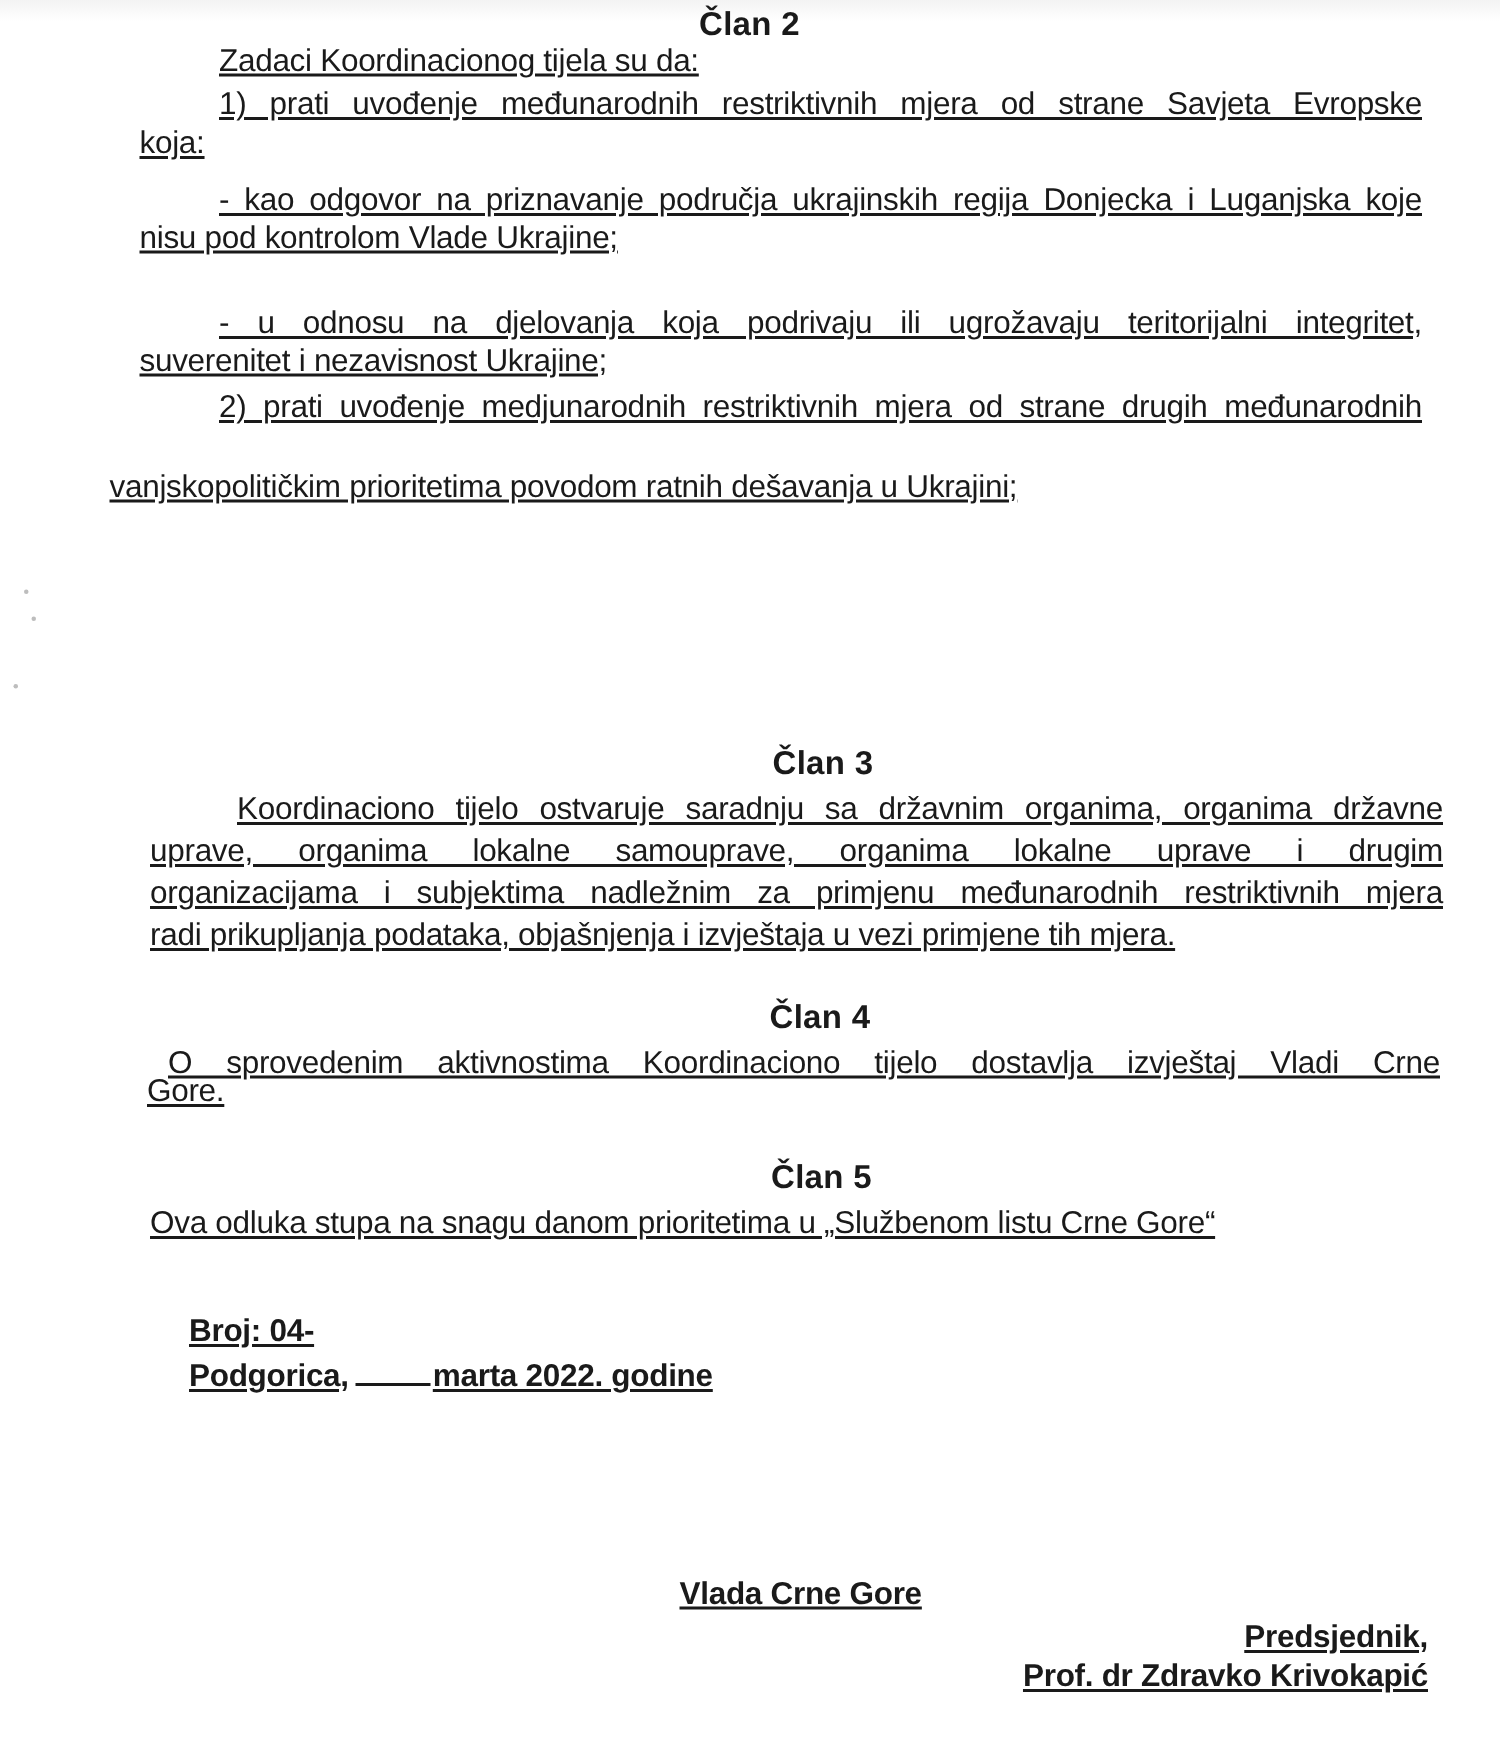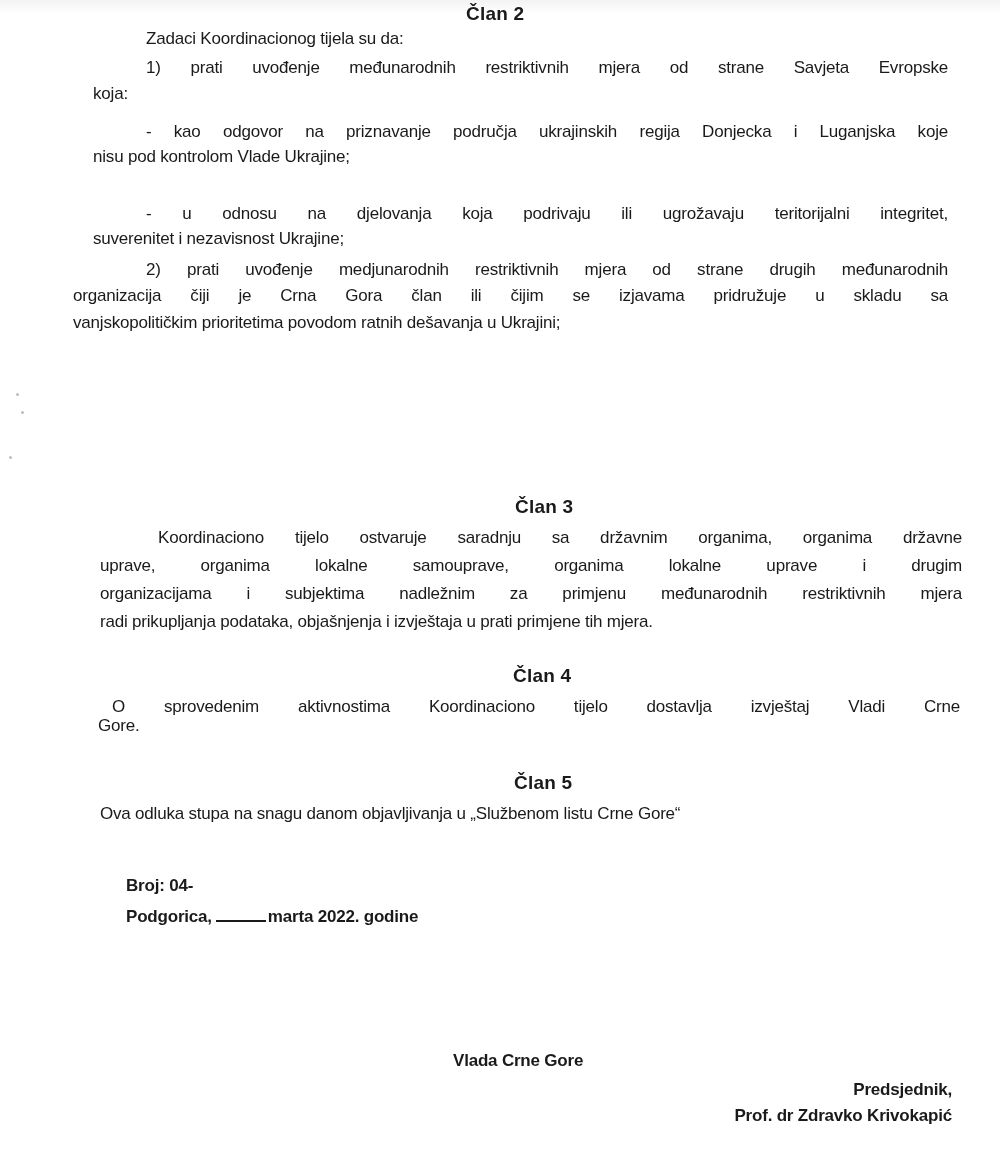--- a/index.html
+++ b/index.html
@@ -17,26 +17,27 @@
       background: linear-gradient(180deg, #f3f3f3 0px, #ffffff 14px, #ffffff 100%);
     }
     .page {
       position: absolute;
       left: 0; top: 0;
       width: 1000px; height: 1161px;
     }
     .abs { position: absolute; white-space: nowrap; }
     .heading {
       font-weight: bold;
-      font-size: 19px;
+      font-size: 22px;
       letter-spacing: 0.2px;
     }
     .txt {
-      font-size: 17px;
+      font-size: 21px;
       letter-spacing: -0.2px;
+      text-decoration: underline;
     }
     .just {
       text-align: justify;
       text-align-last: justify;
       white-space: nowrap;
     }
     .bold { font-weight: bold; }
     .blank {
       display: inline-block;
       width: 50px;
@@ -63,35 +64,34 @@
 
   <div class="abs heading" style="left:466px; top:3px;">Član 2</div>
   <div class="abs txt" style="left:146px; top:29px;">Zadaci Koordinacionog tijela su da:</div>
   <div class="abs txt just" style="left:146px; top:58px; width:802px;">1) prati uvođenje međunarodnih restriktivnih mjera od strane Savjeta Evropske</div>
   <div class="abs txt" style="left:93px; top:84px;">koja:</div>
   <div class="abs txt just" style="left:146px; top:122px; width:802px;">- kao odgovor na priznavanje područja ukrajinskih regija Donjecka i Luganjska koje</div>
   <div class="abs txt" style="left:93px; top:147px;">nisu pod kontrolom Vlade Ukrajine;</div>
   <div class="abs txt just" style="left:146px; top:204px; width:802px;">- u odnosu na djelovanja koja podrivaju ili ugrožavaju teritorijalni integritet,</div>
   <div class="abs txt" style="left:93px; top:229px;">suverenitet i nezavisnost Ukrajine;</div>
   <div class="abs txt just" style="left:146px; top:260px; width:802px;">2) prati uvođenje medjunarodnih restriktivnih mjera od strane drugih međunarodnih</div>
-  <div class="abs txt just" style="left:73px; top:286px; width:875px;">organizacija čiji je Crna Gora član ili čijim se izjavama pridružuje u skladu sa</div>
   <div class="abs txt" style="left:73px; top:313px;">vanjskopolitičkim prioritetima povodom ratnih dešavanja u Ukrajini;</div>
 
   <div class="abs heading" style="left:515px; top:496px;">Član 3</div>
   <div class="abs txt just" style="left:158px; top:528px; width:804px;">Koordinaciono tijelo ostvaruje saradnju sa državnim organima, organima državne</div>
   <div class="abs txt just" style="left:100px; top:556px; width:862px;">uprave, organima lokalne samouprave, organima lokalne uprave i drugim</div>
   <div class="abs txt just" style="left:100px; top:584px; width:862px;">organizacijama i subjektima nadležnim za primjenu međunarodnih restriktivnih mjera</div>
-  <div class="abs txt" style="left:100px; top:612px;">radi prikupljanja podataka, objašnjenja i izvještaja u prati primjene tih mjera.</div>
+  <div class="abs txt" style="left:100px; top:612px;">radi prikupljanja podataka, objašnjenja i izvještaja u vezi primjene tih mjera.</div>
 
   <div class="abs heading" style="left:513px; top:665px;">Član 4</div>
   <div class="abs txt just" style="left:112px; top:697px; width:848px;">O sprovedenim aktivnostima Koordinaciono tijelo dostavlja izvještaj Vladi Crne</div>
   <div class="abs txt" style="left:98px; top:716px;">Gore.</div>
 
   <div class="abs heading" style="left:514px; top:772px;">Član 5</div>
-  <div class="abs txt" style="left:100px; top:804px;">Ova odluka stupa na snagu danom objavljivanja u „Službenom listu Crne Gore“</div>
+  <div class="abs txt" style="left:100px; top:804px;">Ova odluka stupa na snagu danom prioritetima u „Službenom listu Crne Gore“</div>
 
   <div class="abs txt bold" style="left:126px; top:876px;">Broj: 04-</div>
   <div class="abs txt bold" style="left:126px; top:906px;">
     <span>Podgorica,</span><span class="blank"></span><span>marta 2022. godine</span>
   </div>
   <div class="abs txt bold" style="left:453px; top:1051px;">Vlada Crne Gore</div>
   <div class="abs txt bold" style="right:48px; top:1080px; text-align:right;">Predsjednik,</div>
   <div class="abs txt bold" style="right:48px; top:1106px; text-align:left;">Prof. dr Zdravko Krivokapić</div>
 
 </div>

